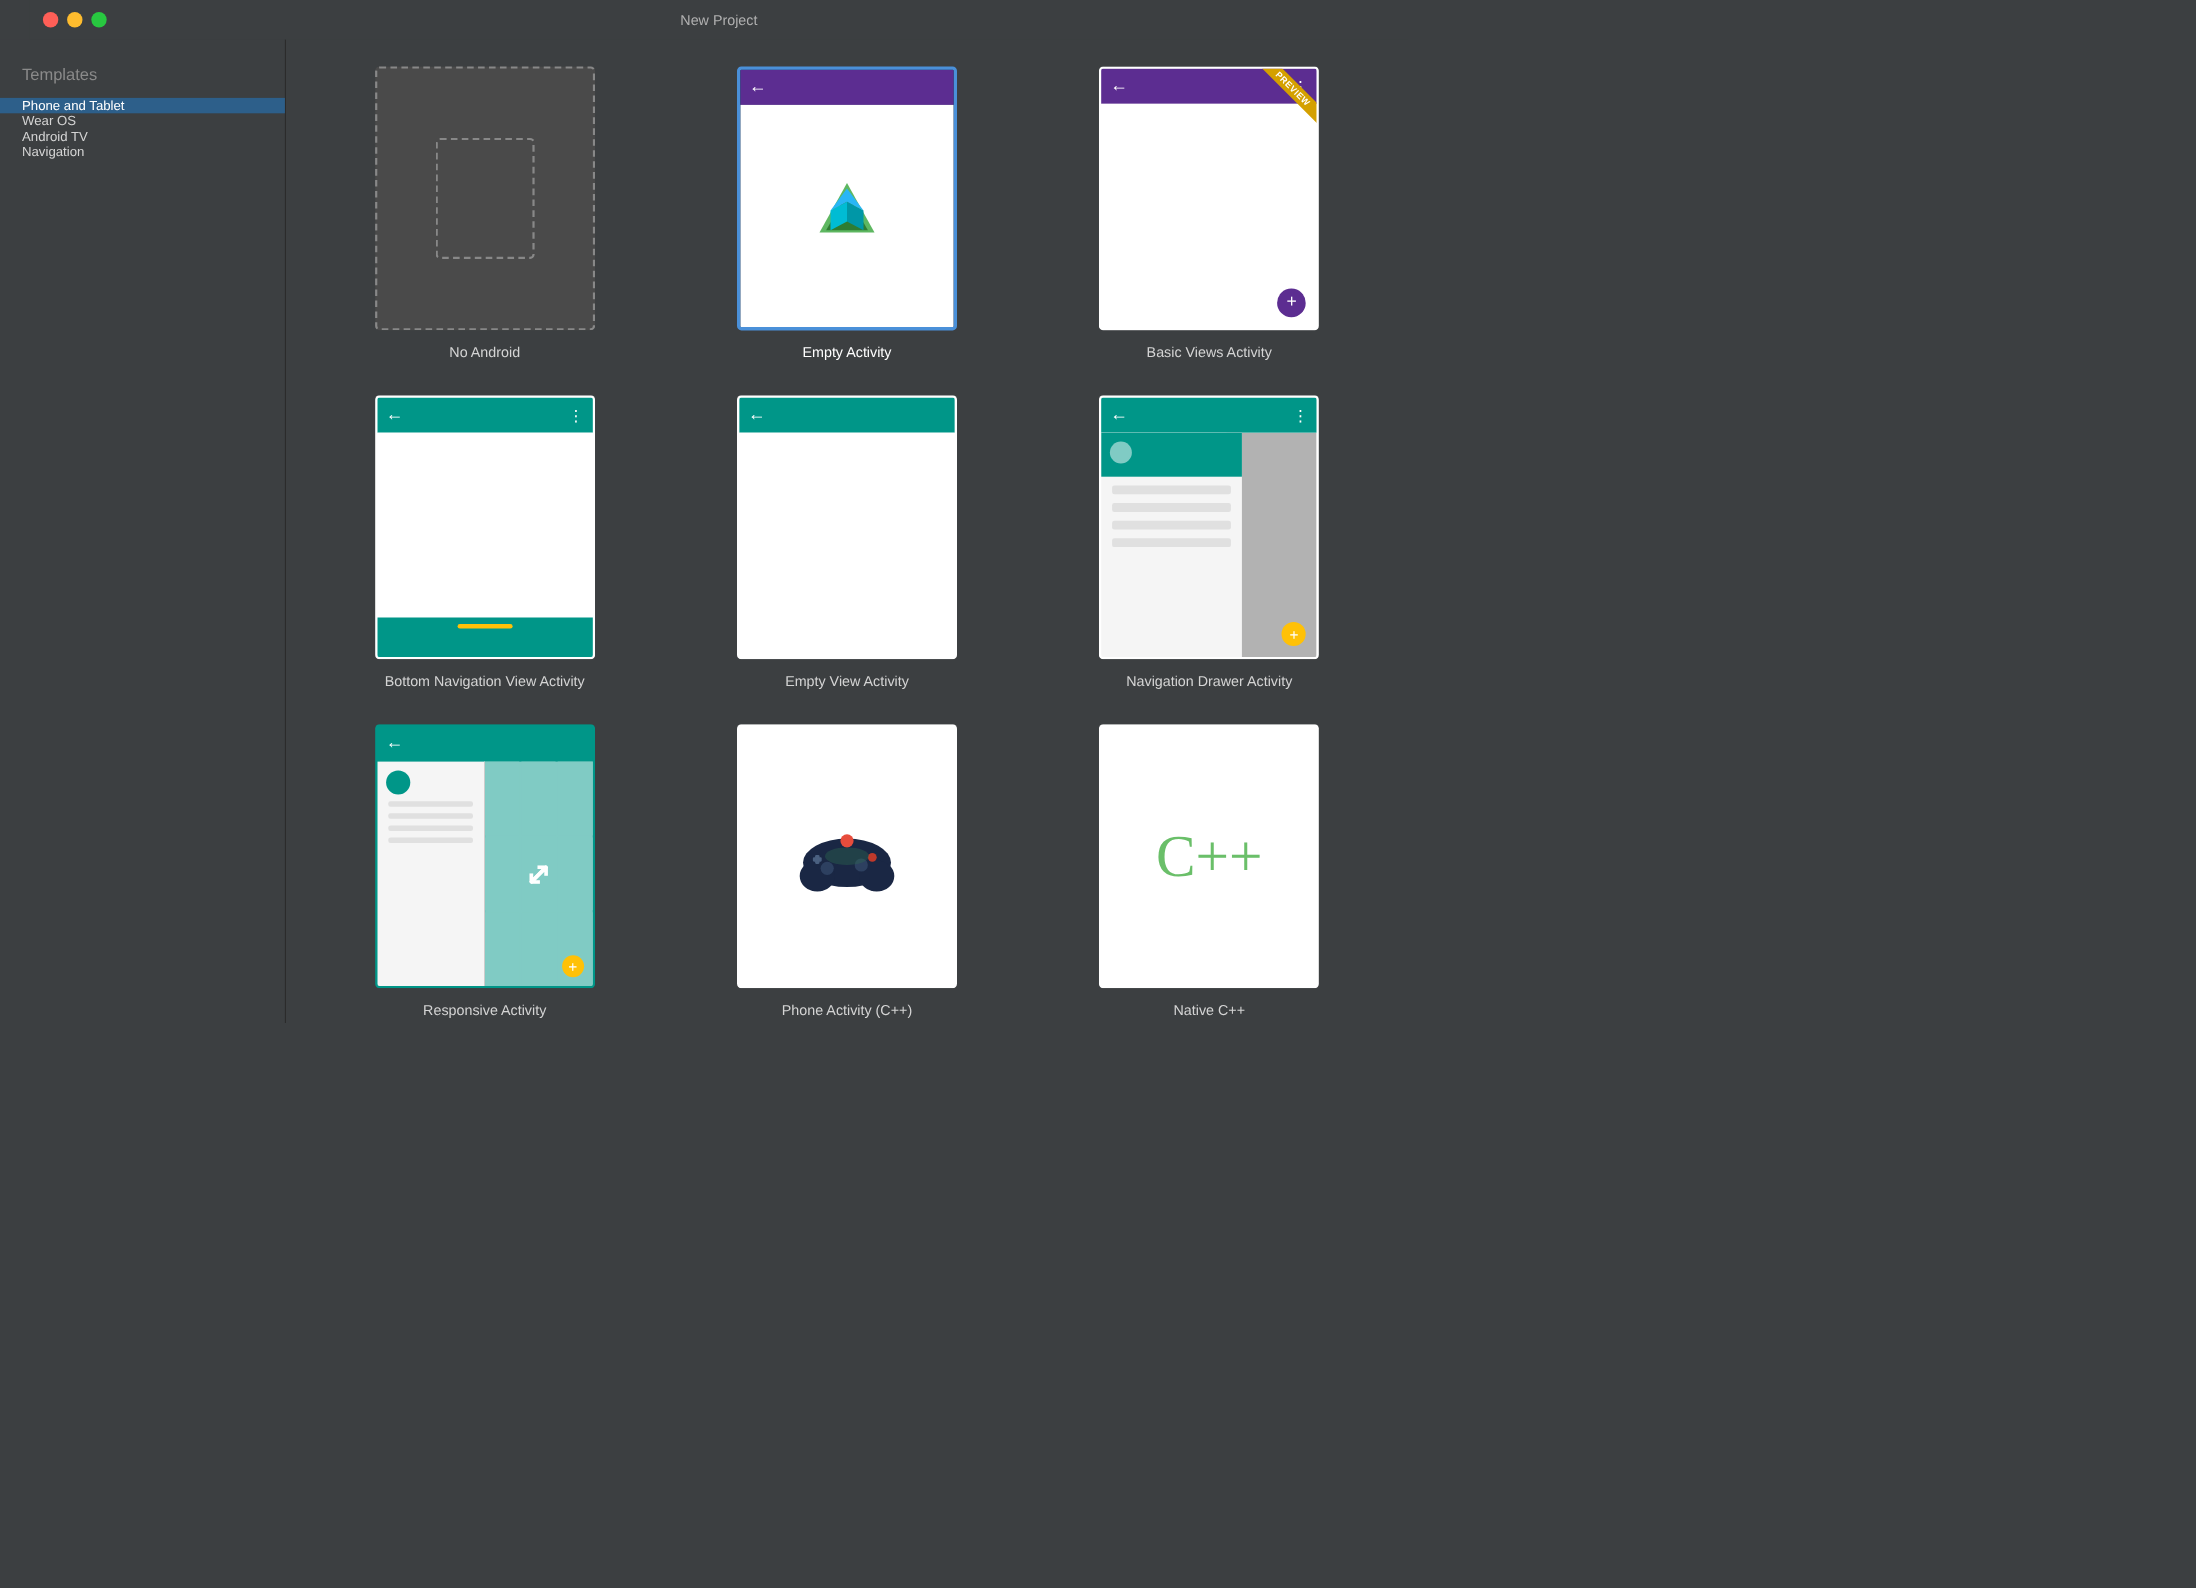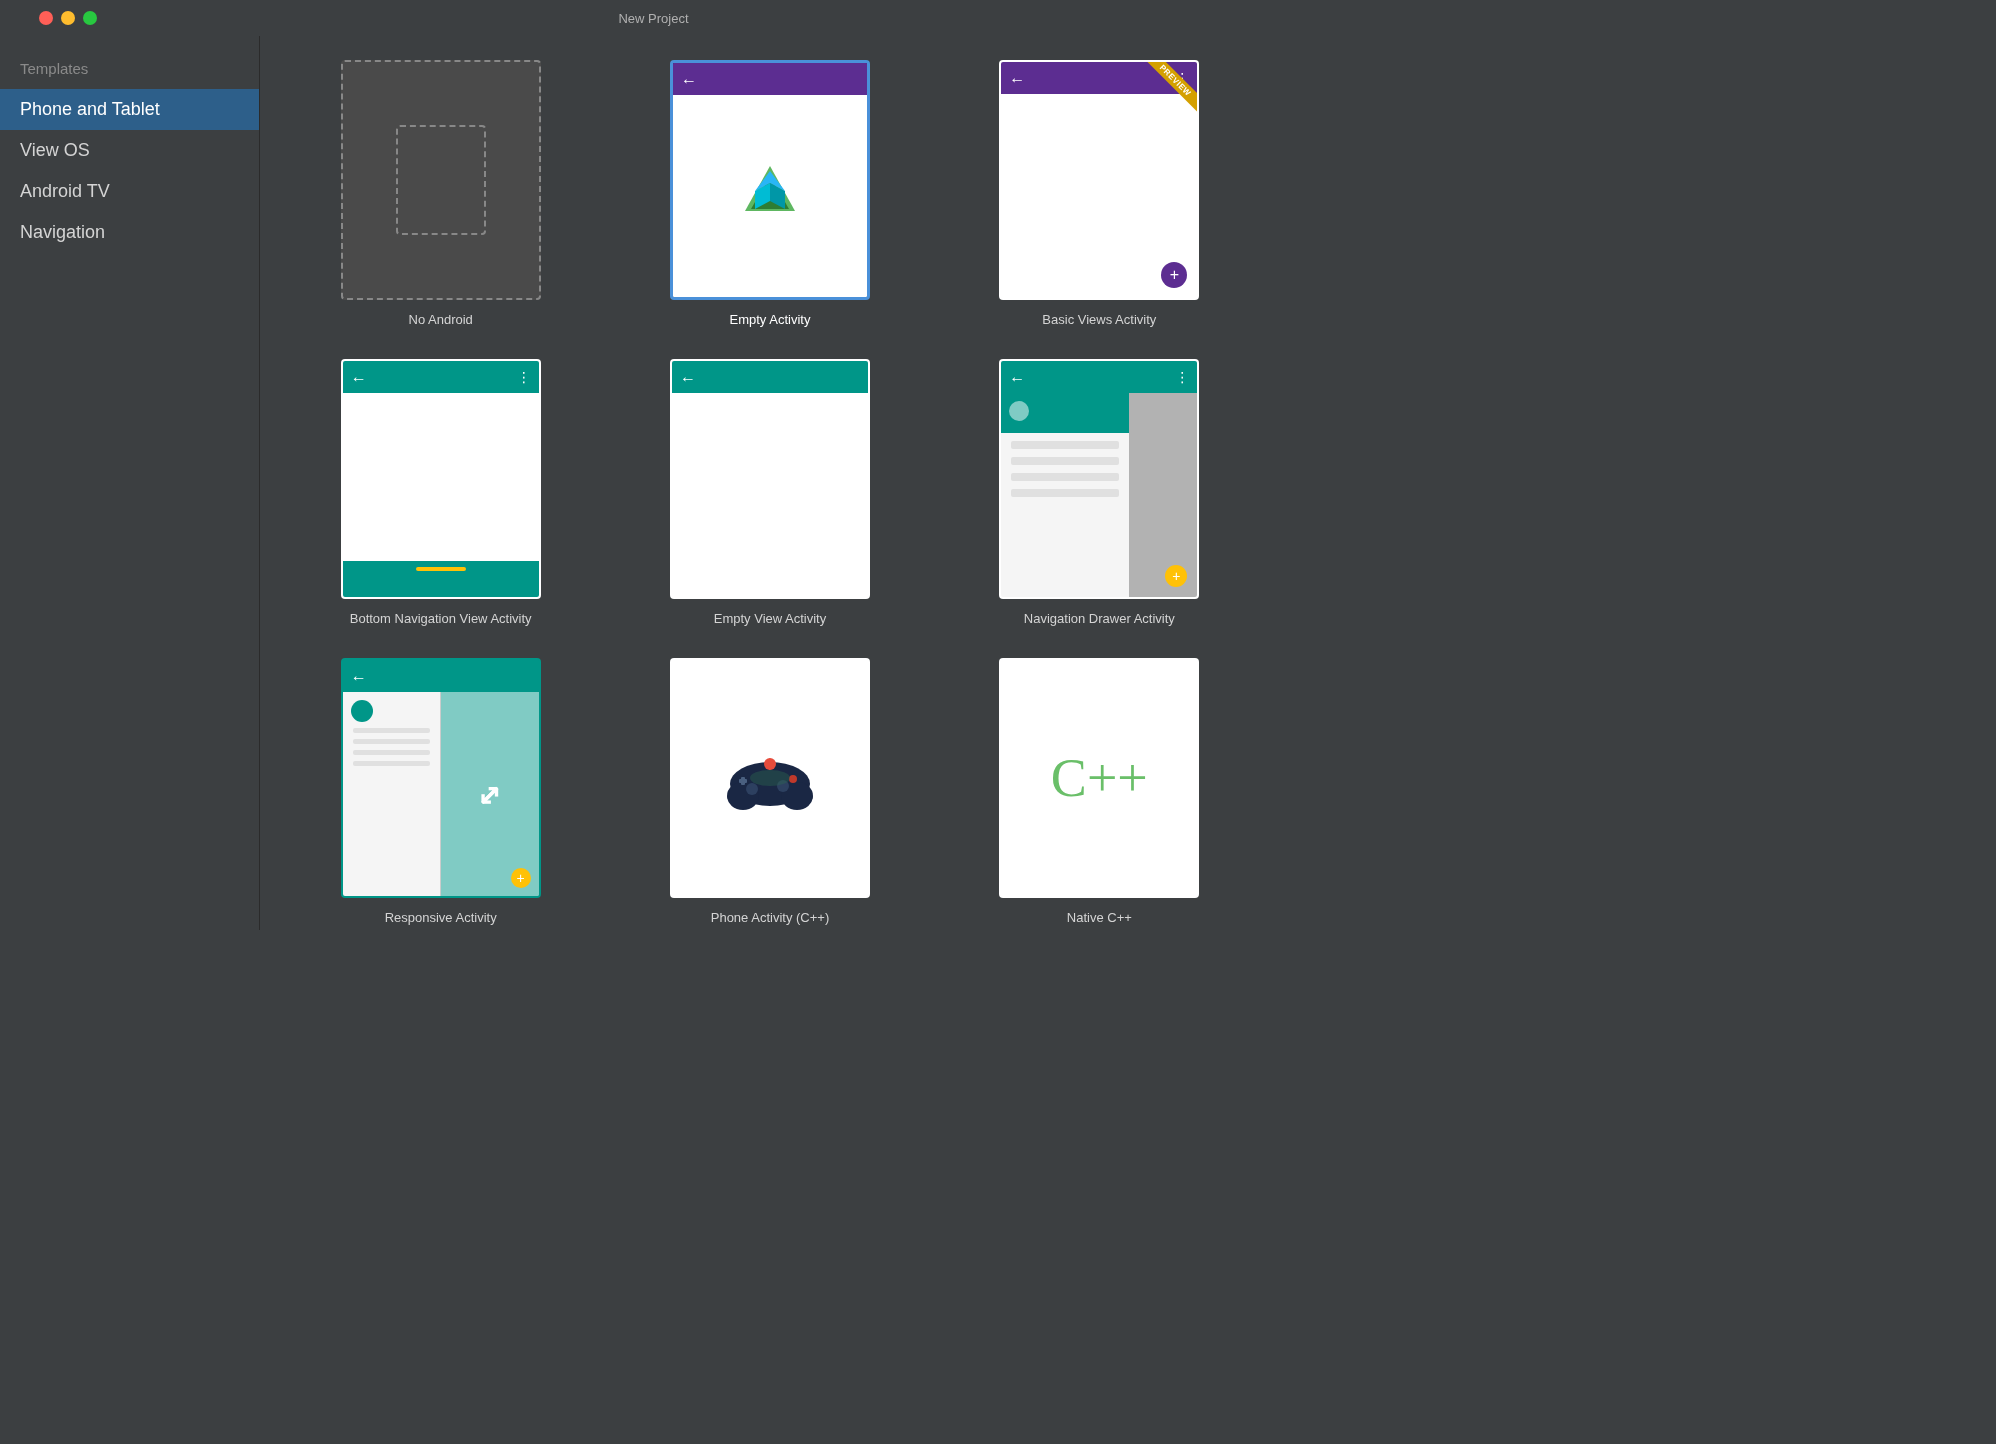--- a/index.html
+++ b/index.html
@@ -55,23 +55,23 @@
       border-right: 1px solid #2b2b2b;
       padding-top: 16px;
       flex-shrink: 0;
     }
     .sidebar-section-label {
       color: #8a8a8a;
       font-size: 15px;
       padding: 8px 20px 12px;
     }
     .sidebar-item {
-      padding: 10px 20px;
+      padding: 0 20px;
       color: #d4d4d4;
-      font-size: 18px;
+      font-size: 12px;
       cursor: pointer;
       border-radius: 0;
     }
     .sidebar-item.active {
       background: #2d5f8a;
       color: #ffffff;
     }
 
     
     .main {
@@ -316,21 +316,21 @@
 </div>
 
 <div class="layout">
 
   <div class="sidebar">
     <div class="sidebar-section-label">Templates</div>
     <div class="sidebar-item active">
       <span>Phone and Tablet</span>
     </div>
     <div class="sidebar-item">
-      <span>View OS</span>
+      <span>Wear OS</span>
     </div>
     <div class="sidebar-item">
       <span>Android TV</span>
     </div>
     <div class="sidebar-item">
       <span>Navigation</span>
     </div>
   </div>
 
   <div class="main">

